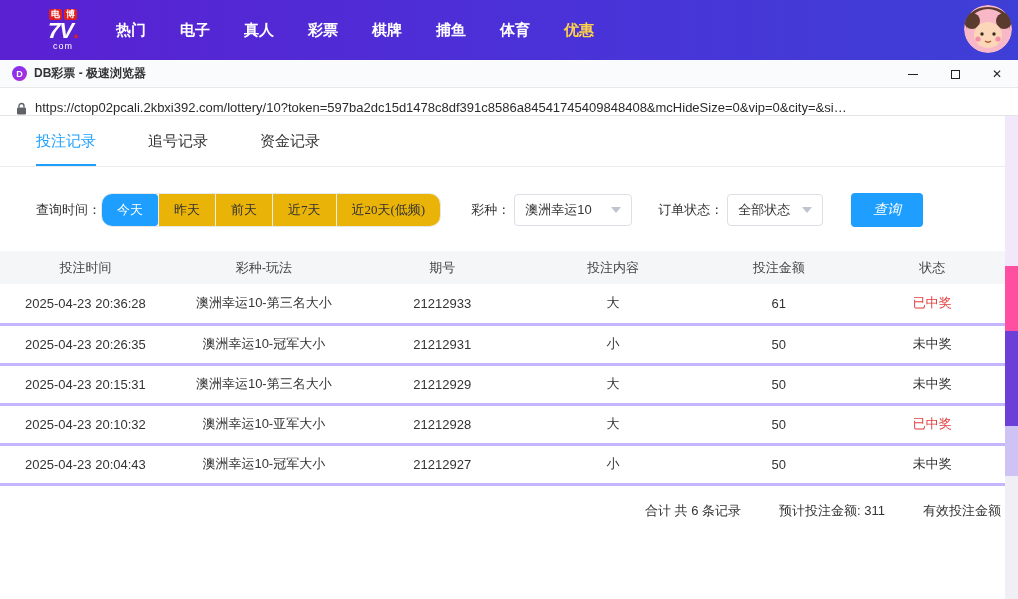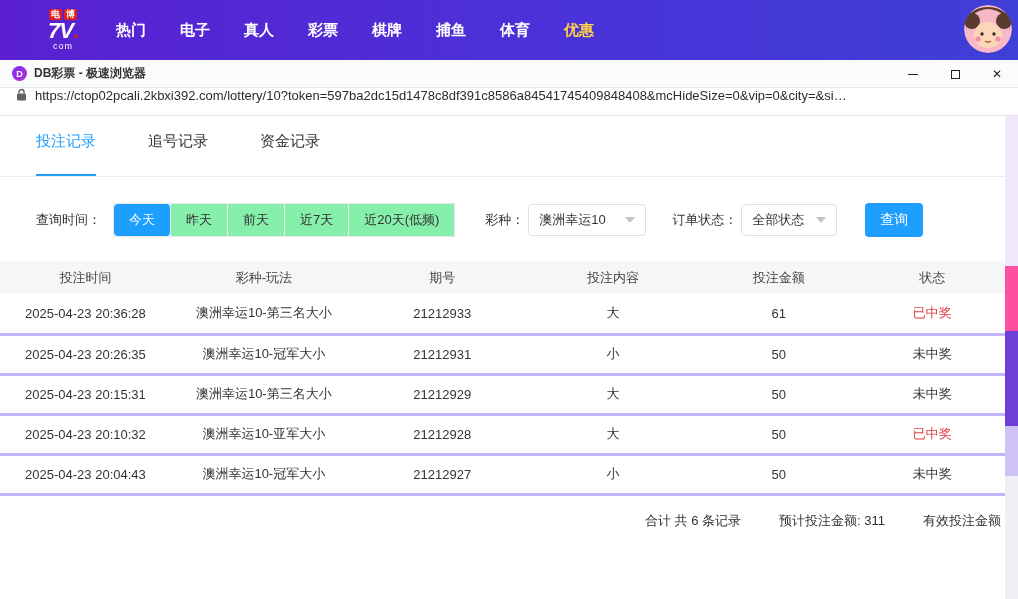--- a/index.html
+++ b/index.html
@@ -27,53 +27,53 @@
   .fav { width:15px; height:15px; border-radius:50%; background:linear-gradient(135deg,#7b2ff7,#b42fd6);
     color:#fff; font-size:9px; font-weight:bold; display:flex; align-items:center; justify-content:center; margin-right:7px; }
   .win-title { font-size:12px; color:#333;font-weight:bold; }
   .win-controls { position:absolute; right:0; top:0; height:28px; display:flex; }
   .win-btn { width:42px; height:28px; display:flex; align-items:center; justify-content:center;
     font-size:12px; color:#222; cursor:pointer; background:transparent; border:none; }
   .max-glyph { width:9px; height:9px; border:1px solid #222; display:inline-block; }
   .min-glyph { width:10px; height:1px; background:#222; display:inline-block; }
 
   .addressbar { position:absolute; top:88px; left:0; width:1018px; height:28px; background:#fff;
-    border-bottom:1px solid #e4e4e4; display:flex; align-items:flex-start; padding-left:16px; }
+    border-bottom:1px solid #e4e4e4; display:flex; align-items:flex-end; padding-left:16px; }
   .lock { margin-right:8px; display:flex; }
   .url { font-size:13px; color:#2b2b2b; white-space:nowrap; overflow:hidden; width:980px; cursor:text; }
 
   
   .content { position:absolute; top:116px; left:0; width:1005px; height:483px; background:#fff; }
   .edge-strip { position:absolute; top:116px; right:0; width:13px; height:483px; display:flex; flex-direction:column; }
   .edge-strip div:nth-child(1){ height:150px; background:#f1e9fb; }
   .edge-strip div:nth-child(2){ height:65px;  background:#ff4fa0; }
   .edge-strip div:nth-child(3){ height:95px;  background:#6c3fd8; }
   .edge-strip div:nth-child(4){ height:50px;  background:#cfc3f5; }
   .edge-strip div:nth-child(5){ flex:1;       background:#efeff5; }
 
   .tabs { display:flex; gap:52px; padding:16px 0 0 36px; border-bottom:1px solid #ececec; }
-  .tab { font-size:15px; color:#303133; padding-bottom:23px; cursor:pointer; }
+  .tab { font-size:15px; color:#303133; padding-bottom:13px; cursor:pointer; }
   .tab.active { color:#1e9fff; border-bottom:2px solid #1e9fff; }
 
   .filters { display:flex; align-items:center; margin:26px 0 0 36px; }
   .flabel { font-size:13px; color:#333; }
-  .time-group { display:flex; border:1px solid #e8e8e8; border-radius:0; overflow:hidden; margin-left:12px; }
-  .time-btn { height:32px; padding:0 15px; background:#86efac; border:none; border-right:1px solid #efefef;
+  .time-group { display:flex; border:1px solid #e8e8e8; border-radius:11px; overflow:hidden; margin-left:0;font-family:Liberation Serif, serif; }
+  .time-btn { height:32px; padding:0 15px; background:#eab308; border:none; border-right:1px solid #efefef;
     font-size:13px; color:#333; cursor:pointer; font-family:inherit; }
   .time-btn:last-child { border-right:none; }
   .time-btn.active { background:#1e9fff; color:#fff; border-radius:4px; }
   .sel { display:flex; align-items:center; justify-content:space-between; height:32px; border:1px solid #dcdfe6;
     border-radius:4px; padding:8px 10px; font-size:13px; color:#333; cursor:pointer; background:#fff; }
   .sel-lottery { width:118px; margin-left:4px; }
   .sel-status  { width:96px;  margin-left:4px; }
   .chev { width:0; height:0; border-left:5px solid transparent; border-right:5px solid transparent;
     border-top:6px solid #c0c4cc; margin-left:8px; }
   .gap30 { width:30px; } .gap26 { width:26px; }
-  .search-btn { height:34px; width:58px; background:#1e9fff; color:#fff; border:none; border-radius:4px;
-    font-size:14px; cursor:pointer; margin-left:28px; font-family:inherit; }
+  .search-btn { height:34px; width:72px; background:#1e9fff; color:#fff; border:none; border-radius:4px;
+    font-size:14px; cursor:pointer; margin-left:28px; font-family:inherit;font-style:italic; }
 
   table { width:100%; border-collapse:collapse; table-layout:fixed; margin-top:24px; }
   col.c1{width:17%;} col.c2{width:18.5%;} col.c3{width:17%;} col.c4{width:17%;} col.c5{width:16%;} col.c6{width:14.5%;}
   thead th { background:#f5f6f7; height:33px; font-size:13px; color:#444; font-weight:normal; text-align:center; }
   tbody td { height:40px; font-size:13px; color:#333; text-align:center; border-bottom:3px solid #c4b5fd; }
   td.won { color:#e0403f; }
 
   .summary { display:flex; justify-content:flex-end; gap:38px; font-size:13px; color:#333;
     padding:16px 4px 0 0; white-space:nowrap; }
 </style>

